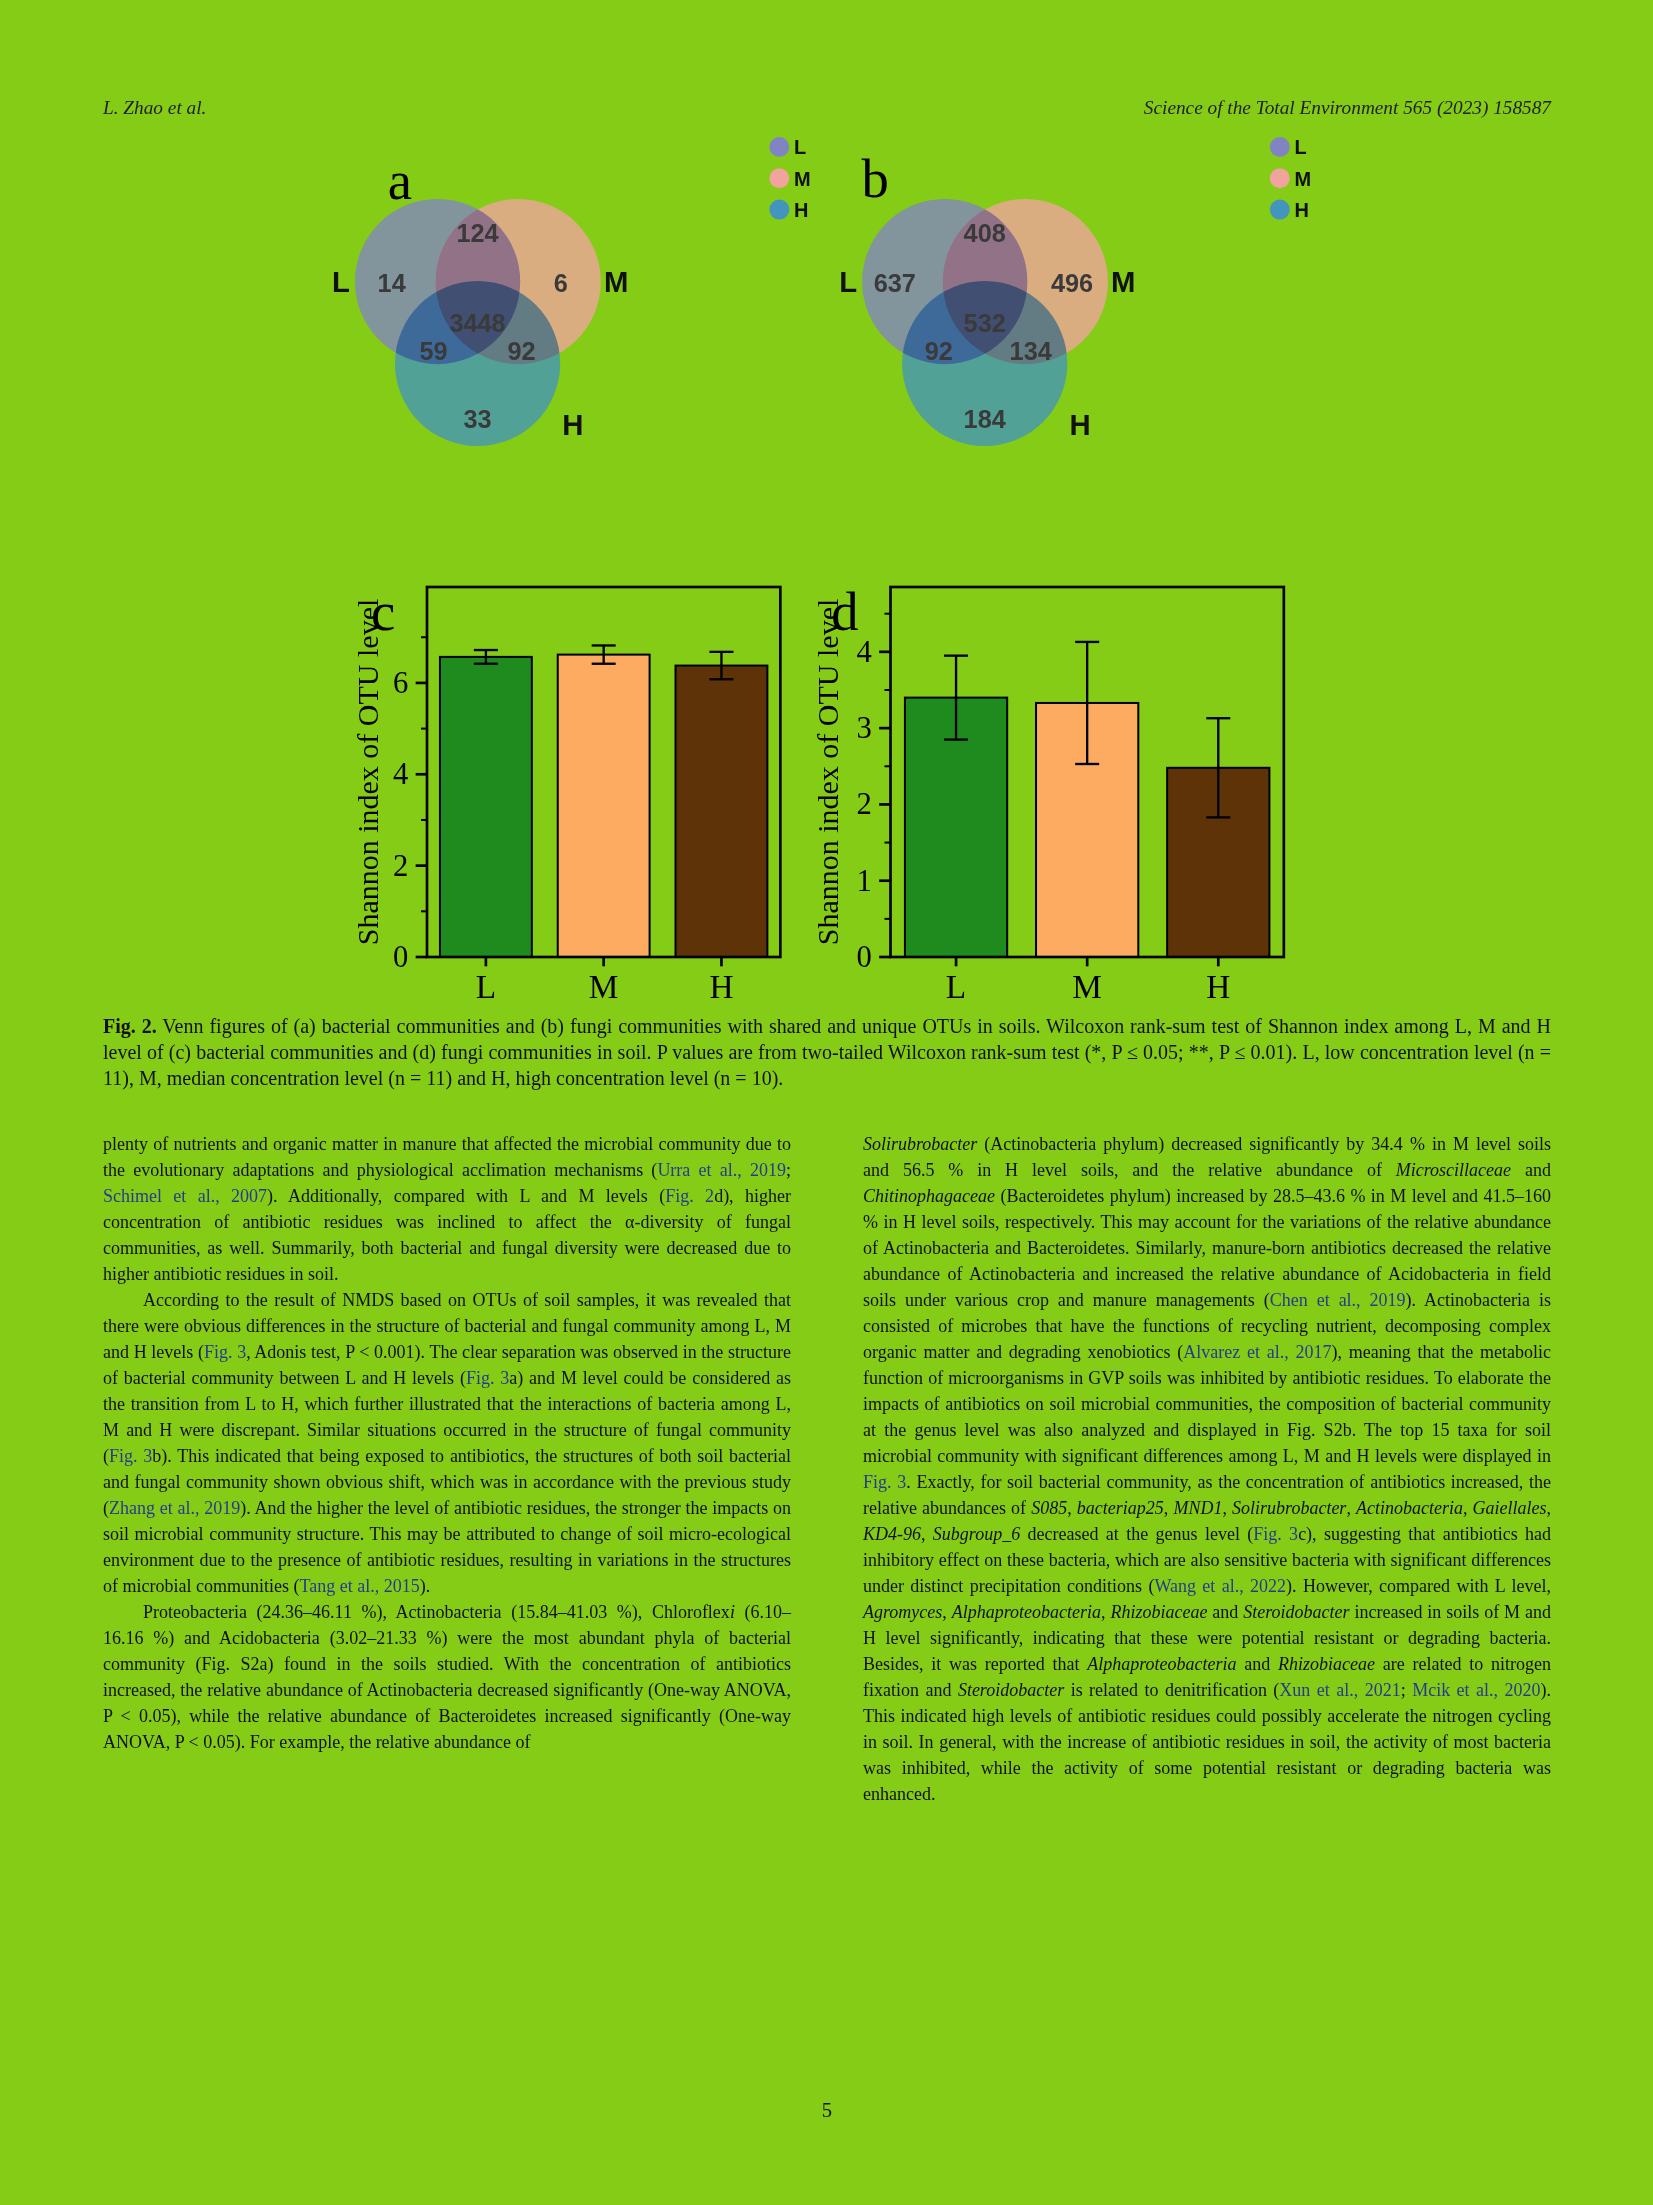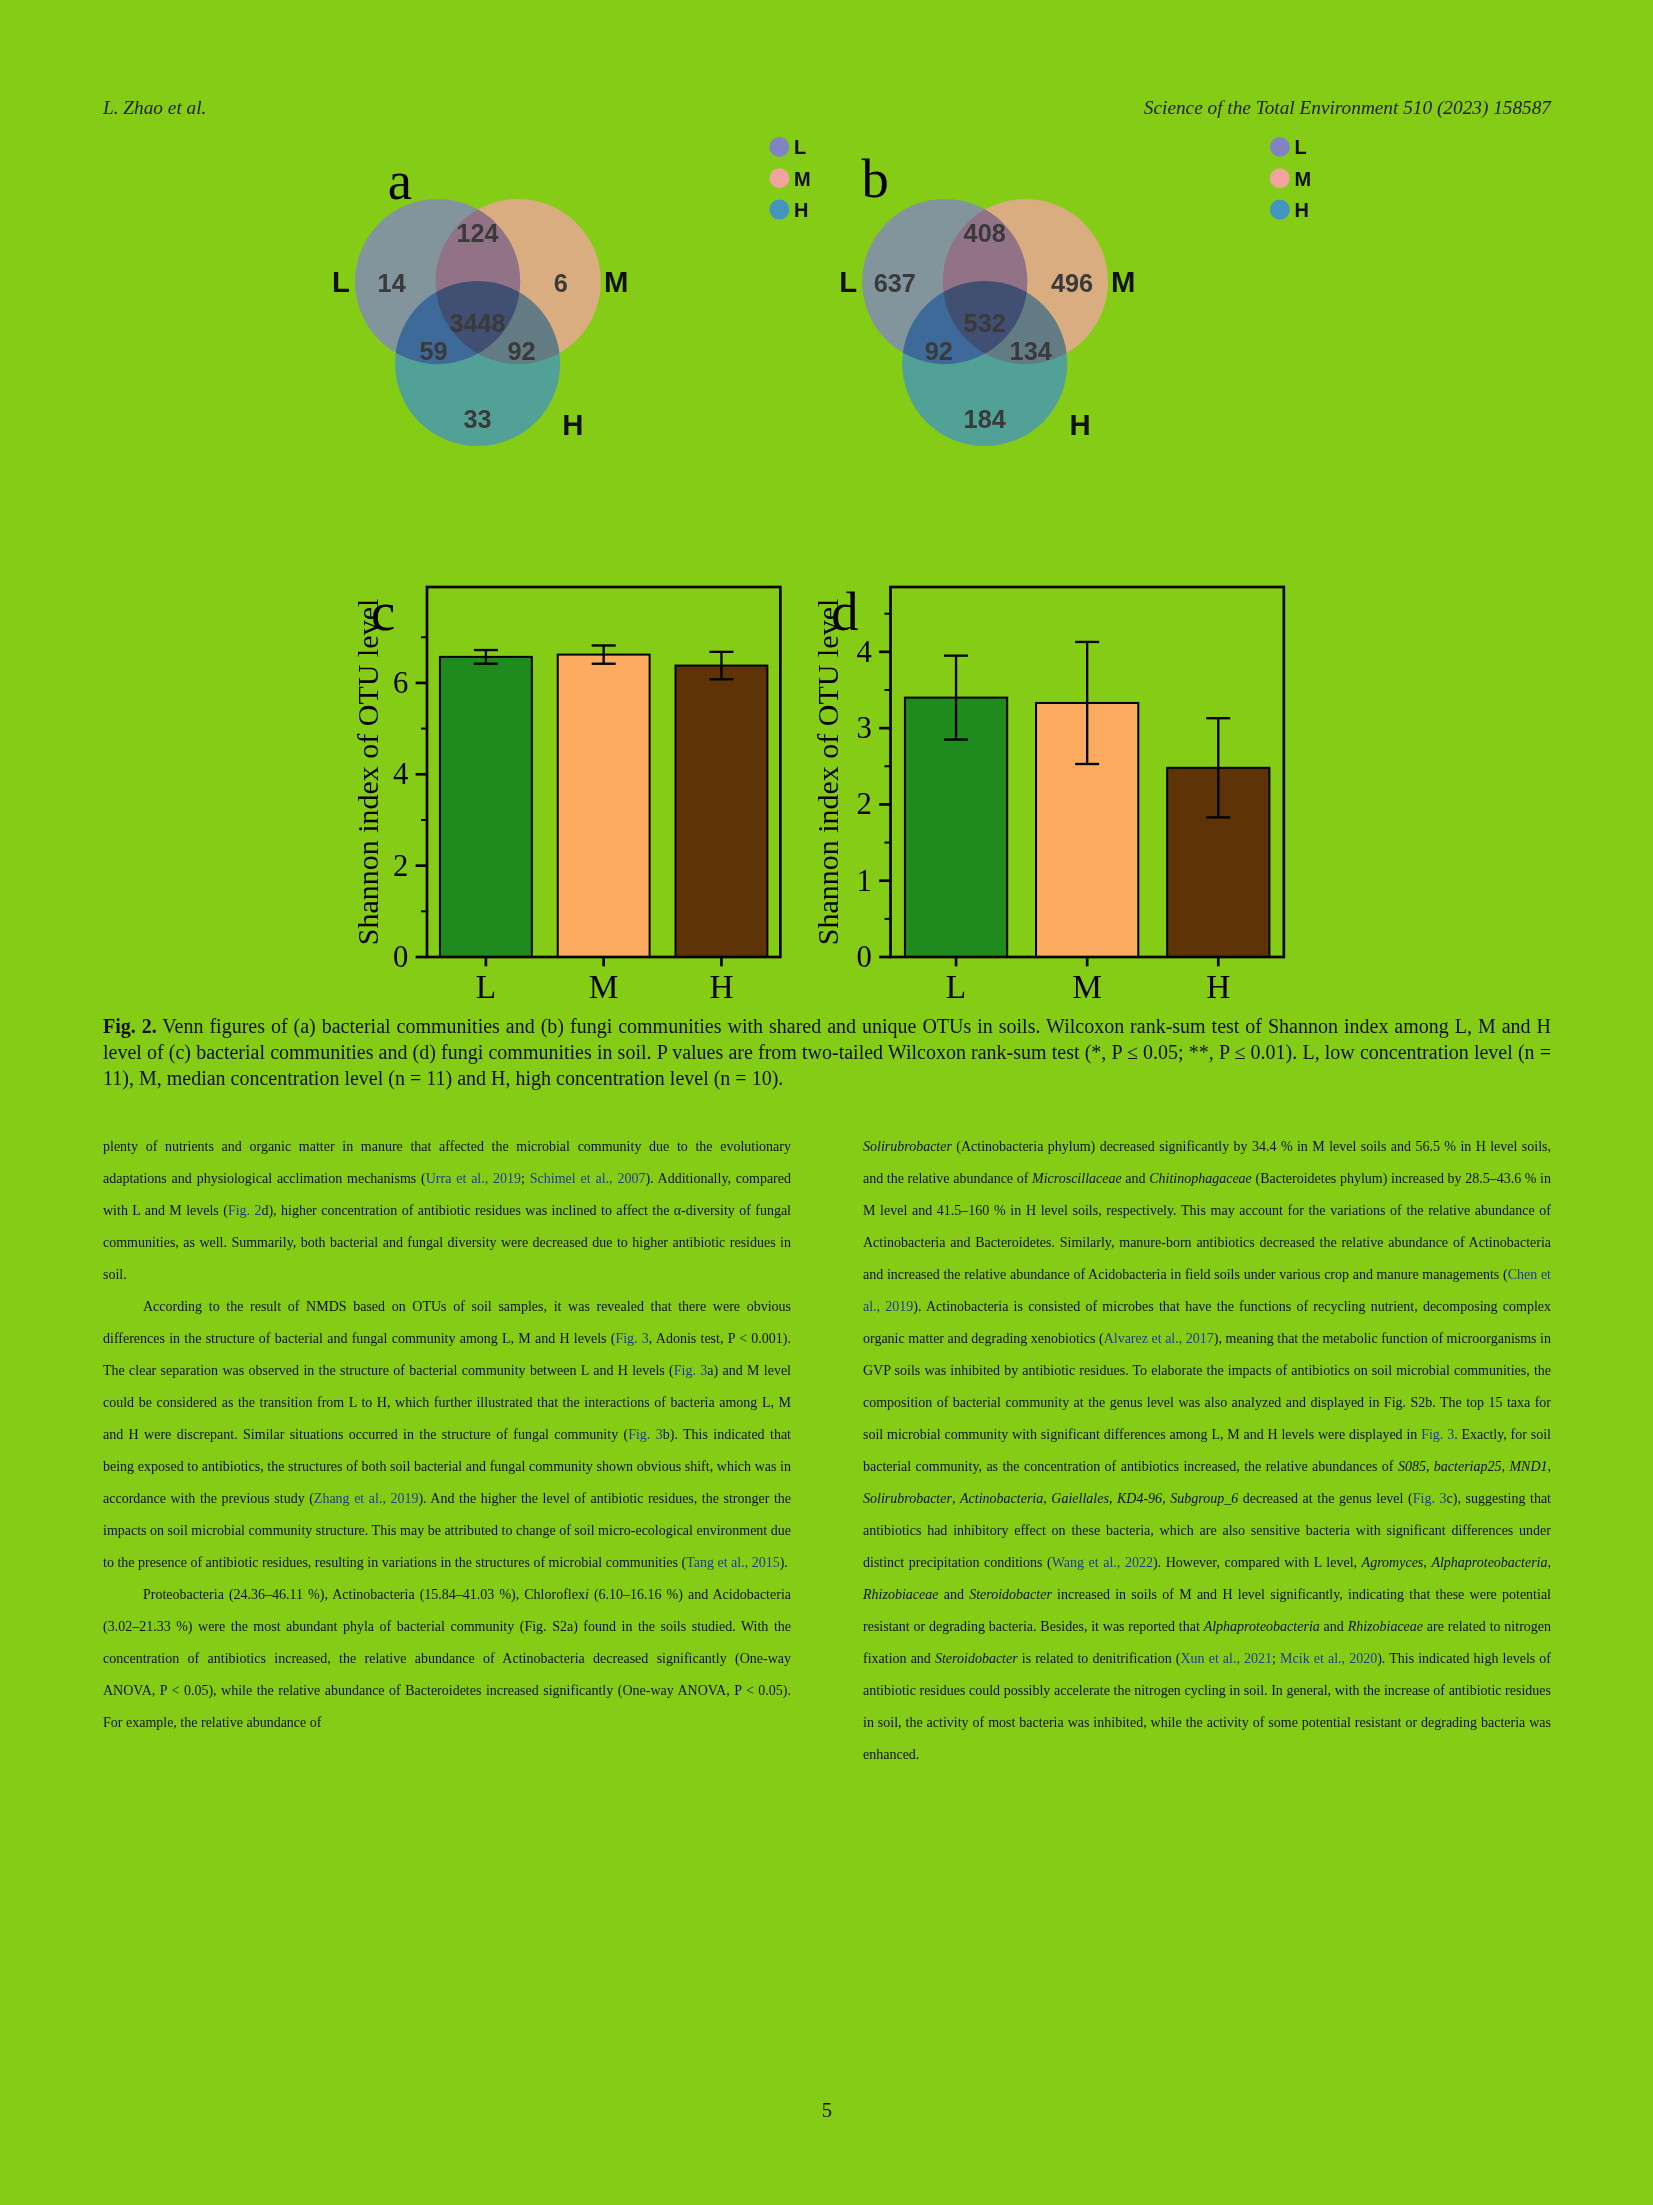--- a/index.html
+++ b/index.html
@@ -9,40 +9,40 @@
            justify-content:space-between;font-style:italic;font-size:19.3px;color:#222;}
   .fig-svg{position:absolute;}
   .vc{mix-blend-mode:multiply;fill-opacity:.78;stroke:none;}
   .vnum{font:700 38px "Liberation Sans",sans-serif;fill:#3a3a3a;text-anchor:middle;}
   .vset{font:700 44px "Liberation Sans",sans-serif;fill:#111;text-anchor:middle;}
   .vleg{font:700 30px "Liberation Sans",sans-serif;fill:#111;}
   .plabel{font:400 82px "Liberation Serif",serif;fill:#000;}
   svg{font-family:"Liberation Serif",serif;}
   .caption{position:absolute;left:103px;top:1013px;width:1448px;
            font-size:20px;line-height:26px;text-align:justify;}
-  .col{position:absolute;top:1131px;width:688px;font-size:14px;line-height:32px;
+  .col{position:absolute;top:1131px;width:688px;font-size:18px;line-height:26px;
        text-align:justify;hyphens:auto;}
   #col-left{left:103px;}
   #col-right{left:863px;}
   .para{margin:0;}
   .ind{text-indent:40px;}
   .heading{font-style:italic;margin-top:21.3px;margin-bottom:5.3px;}
   .it{font-style:italic;}
   .bd{font-weight:700;}
   .lnk{cursor:pointer;}
   .pageno{position:absolute;top:2099px;left:0;width:100%;text-align:center;font-size:20.7px;}
 </style>
 </head>
 <body>
 
 <div id="page">
 
   <div class="runhead">
     <span>L. Zhao et al.</span>
-    <span>Science of the Total Environment 510 (2023) 158587</span>
+    <span>Science of the Total Environment 565 (2023) 158587</span>
   </div>
 
   <svg class="fig-svg" style="left:313px;top:127px" width="513" height="443" viewBox="0 0 770 665">
     <text class="plabel" x="112" y="108">a</text>
     <g style="isolation:isolate">
       <circle class="vc" cx="187" cy="232" r="124" fill="#8184c3"></circle>
       <circle class="vc" cx="308" cy="232" r="124" fill="#f1a49d"></circle>
       <circle class="vc" cx="247" cy="355" r="124" fill="#4495bd"></circle>
     </g>
     <text class="vnum" x="247" y="172">124</text>

